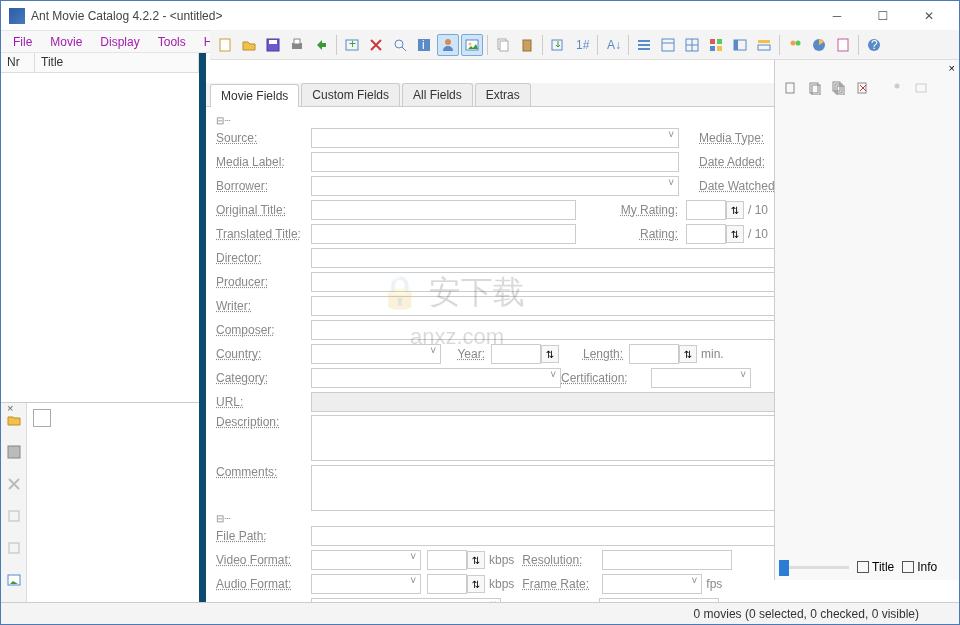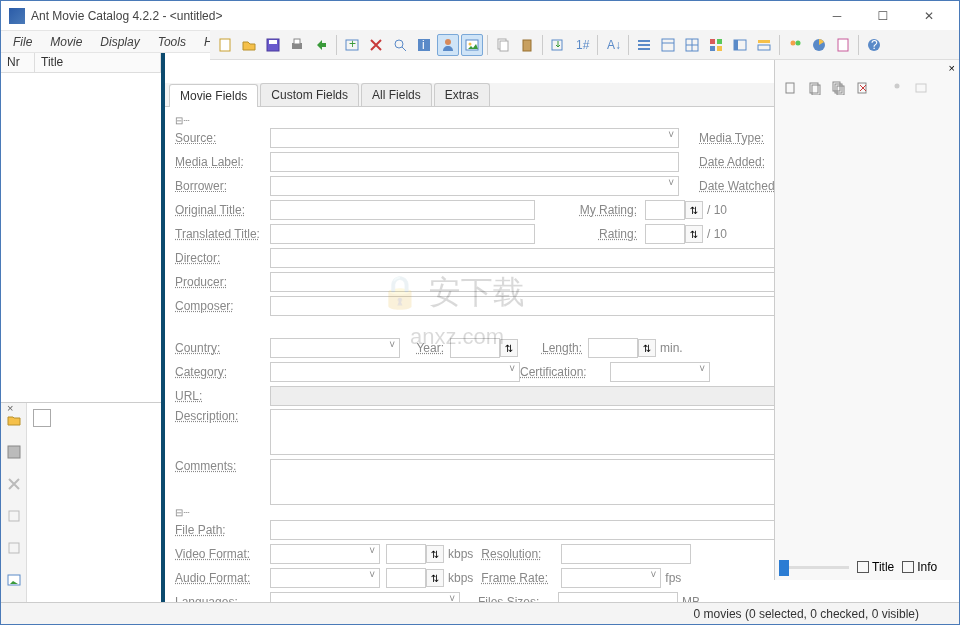--- a/index.html
+++ b/index.html
@@ -3,27 +3,27 @@
 <meta charset="utf-8">
 <style>
 * { box-sizing: border-box; margin: 0; padding: 0; font-family: "Segoe UI", Tahoma, sans-serif; font-size: 12px; }
 body { background: #fff; width: 960px; height: 625px; overflow: hidden; display: flex; flex-direction: column; border: 1px solid #4a7ab8; }
 .titlebar { height: 30px; background: #fff; display: flex; align-items: center; padding: 0 8px; border-bottom: 1px solid #e5e5e5; }
 .titlebar .app-icon { width: 16px; height: 16px; background: linear-gradient(135deg,#2b5ca8,#4a7ab8); margin-right: 6px; }
 .titlebar .title { flex: 1; color: #444; }
 .titlebar .win-btns { display: flex; gap: 2px; }
 .titlebar .win-btn { width: 44px; height: 28px; display: flex; align-items: center; justify-content: center; color: #555; }
 .menubar { height: 22px; display: flex; align-items: center; padding: 0 4px; gap: 2px; border-bottom: 1px solid #e5e5e5; background: #f8f8f8; }
-.menubar span { padding: 18px 8px; color: #404040; font-style: italic; }
+.menubar span { padding: 18px 8px; color: #a21caf; }
 .toolbar { height: 30px; display: flex; align-items: center; padding: 2px 4px; gap: 2px; border-bottom: 1px solid #ddd; background: #f4f4f4; position: absolute; top: 30px; left: 210px; right: 1px; }
 .tb-btn { width: 22px; height: 22px; display: flex; align-items: center; justify-content: center; border-radius: 2px; }
 .tb-btn.active { background: #cfe4f7; border: 1px solid #7aa8d8; }
 .tb-sep { width: 1px; height: 20px; background: #ccc; margin: 0 2px; }
 .main { flex: 1; display: flex; overflow: hidden; }
-.left-pane { width: 164px; display: flex; flex-direction: column; border-right: 4px solid #0c4a6e; }
+.left-pane { width: 205px; display: flex; flex-direction: column; border-right: 7px solid #0c4a6e; }
 .list-header { height: 20px; display: flex; background: #fff; border-bottom: 1px solid #ddd; }
 .list-header .col { padding: 2px 6px; border-right: 1px solid #ddd; color: #333; background: #fafafa; }
 .list-body { flex: 1; background: #fff; }
 .thumb-pane { height: 200px; border-top: 1px solid #ccc; display: flex; }
 .thumb-tb { width: 26px; background: #f4f4f4; display: flex; flex-direction: column; align-items: center; padding-top: 6px; gap: 10px; border-right: 1px solid #ddd; position: relative; }
 .thumb-tb::before { content: "×"; position: absolute; top: -1px; left: 6px; font-size: 11px; color: #666; }
 .thumb-area { flex: 1; background: #fff; padding: 6px; }
 .thumb-box { width: 18px; height: 18px; border: 1px solid #aaa; }
 .right-pane { flex: 1; display: flex; flex-direction: column; }
 .tabs { height: 24px; display: flex; background: #f4f4f4; border-bottom: 1px solid #ccc; padding-left: 4px; align-items: flex-end; margin-top: 30px; }
@@ -361,20 +361,24 @@
         <div style="flex:1">
           <div class="row">
               <span class="lbl u">Director:</span>
               <div class="inp" style="flex:1"></div>
             </div>
           <div class="row">
               <span class="lbl u">Producer:</span>
               <div class="inp" style="flex:1"></div>
             </div>
           <div class="row">
+              <span class="lbl u">Writer:</span>
+              <div class="inp" style="flex:1"></div>
+            </div>
+          <div class="row">
               <span class="lbl u">Composer:</span>
               <div class="inp" style="flex:1"></div>
             </div>
         </div>
         <div style="width:160px">
           <span class="lbl u">Actors:</span>
           <div class="ta" style="width:100%;height:76px;position:relative">
               <span class="expand-arrow" style="top:2px">˄</span>
               <span class="expand-arrow" style="bottom:2px">˅</span>
             </div>

